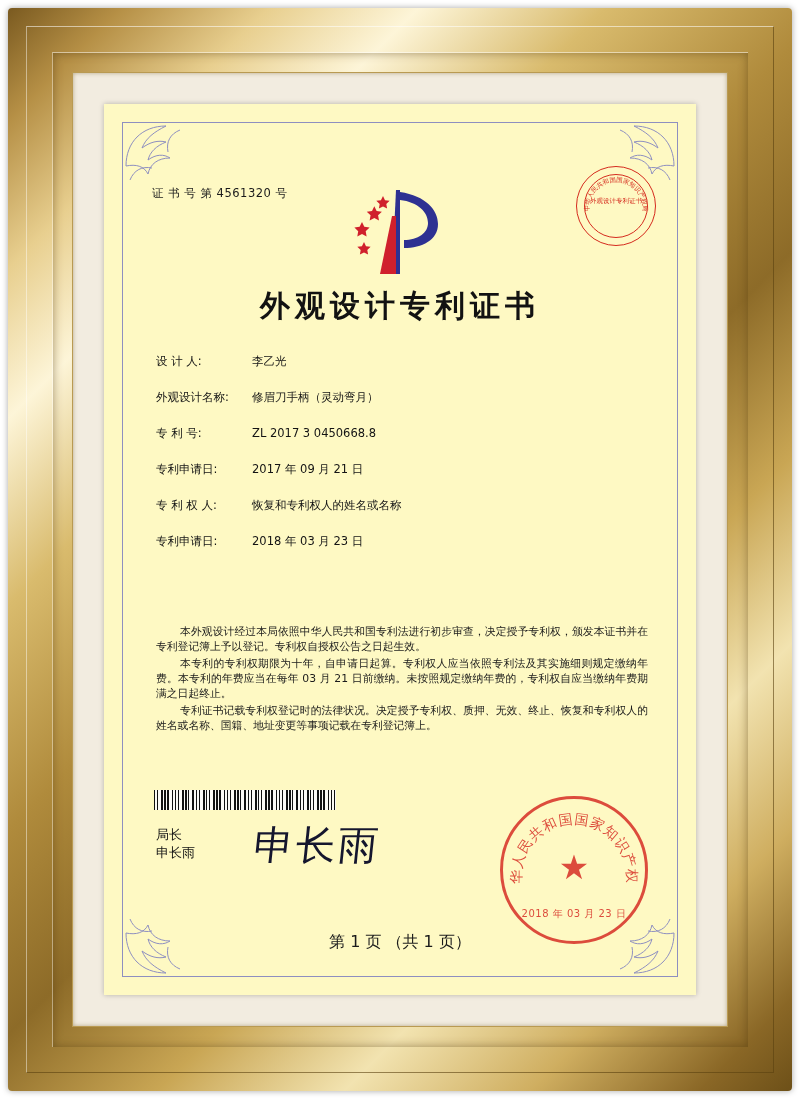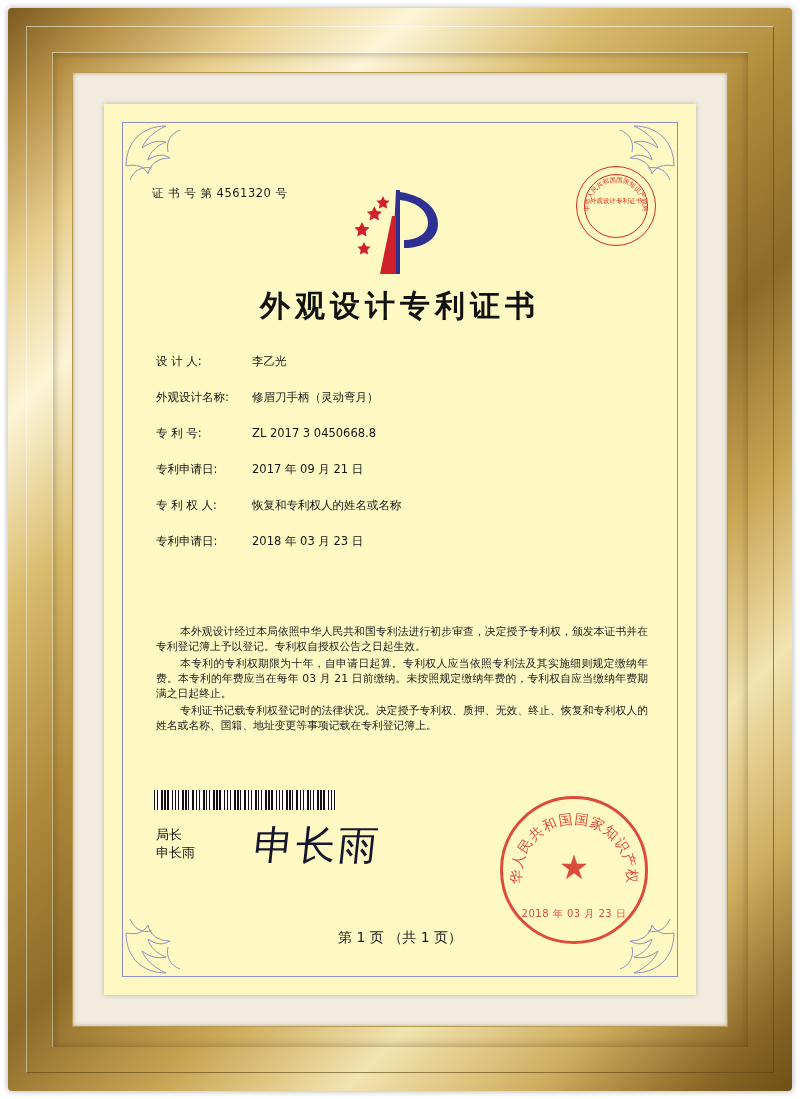--- a/index.html
+++ b/index.html
@@ -268,23 +268,23 @@
     font-size: 10px;
     color: #d8352a;
     font-family: "DejaVu Sans", sans-serif;
     letter-spacing: 0.5px;
   }
 
   
   .page-footer {
     position: absolute;
     left: 0; right: 0;
-    bottom: 48px;
+    bottom: 42px;
     text-align: center;
-    font-size: 14px;
+    font-size: 16px;
     color: #1a1a1a;
     font-family: "DejaVu Sans", sans-serif;
   }
 </style>
 </head>
 <body>
 
 <div class="frame-outer"></div>
 <div class="frame-bevel1"></div>
 <div class="frame-inner-gold"></div>

